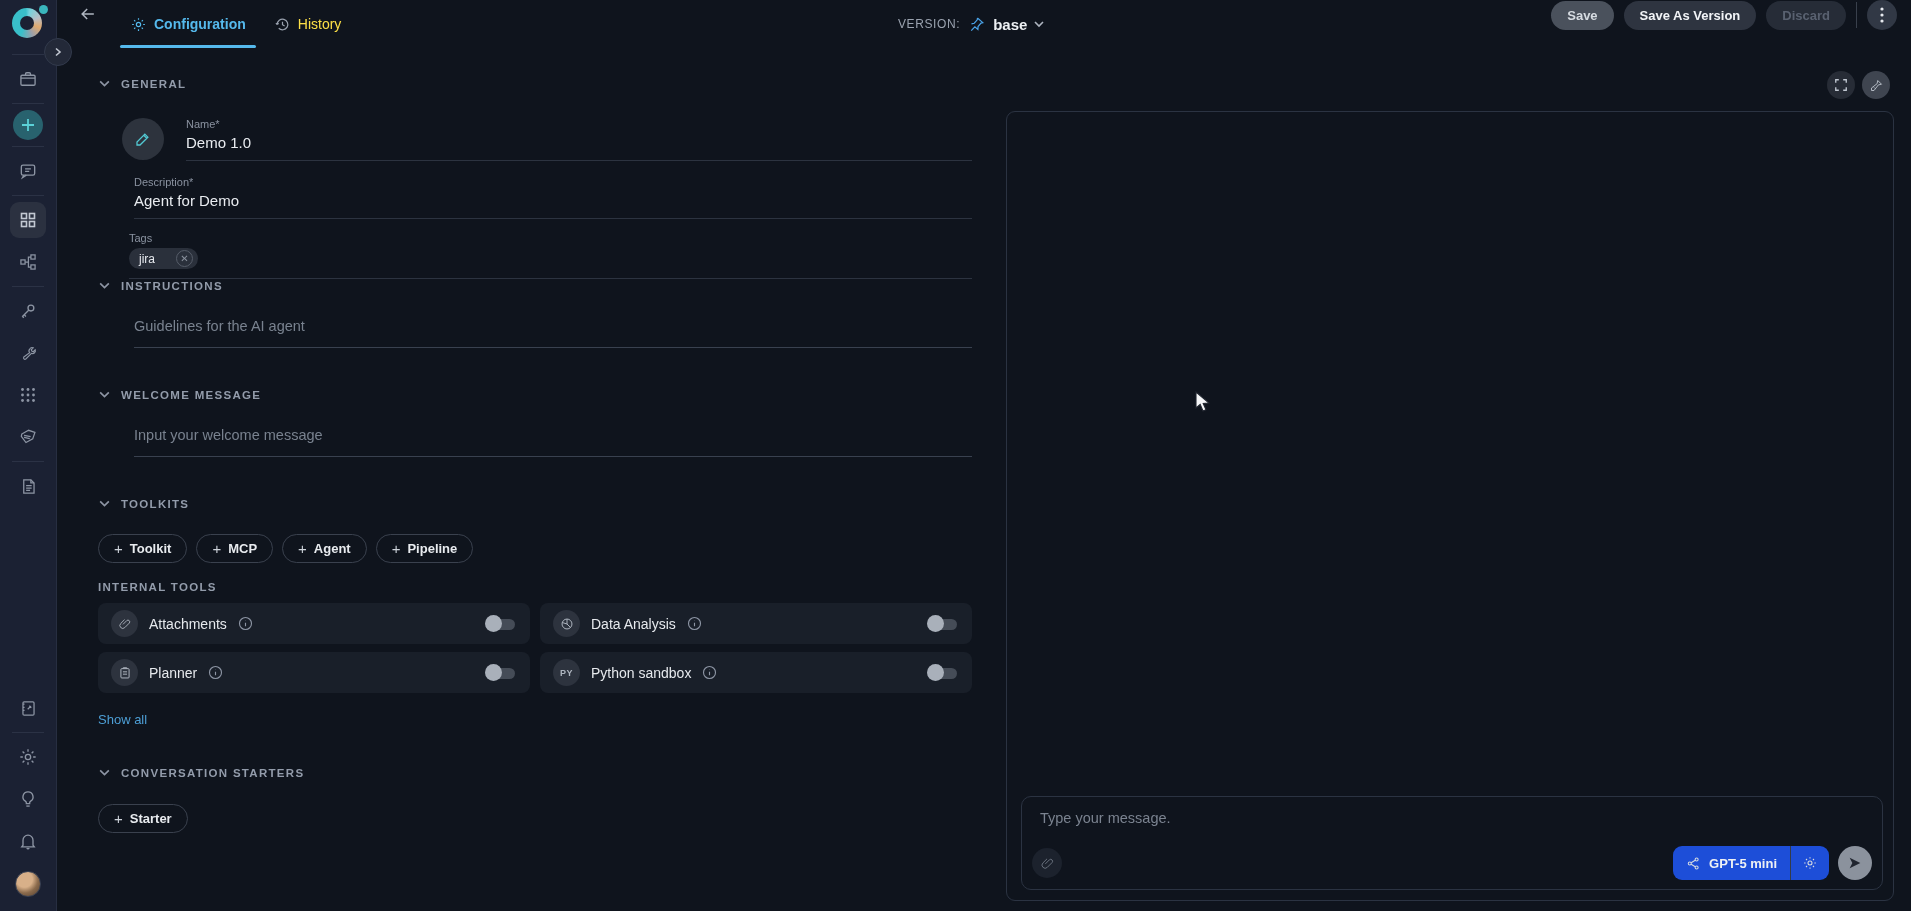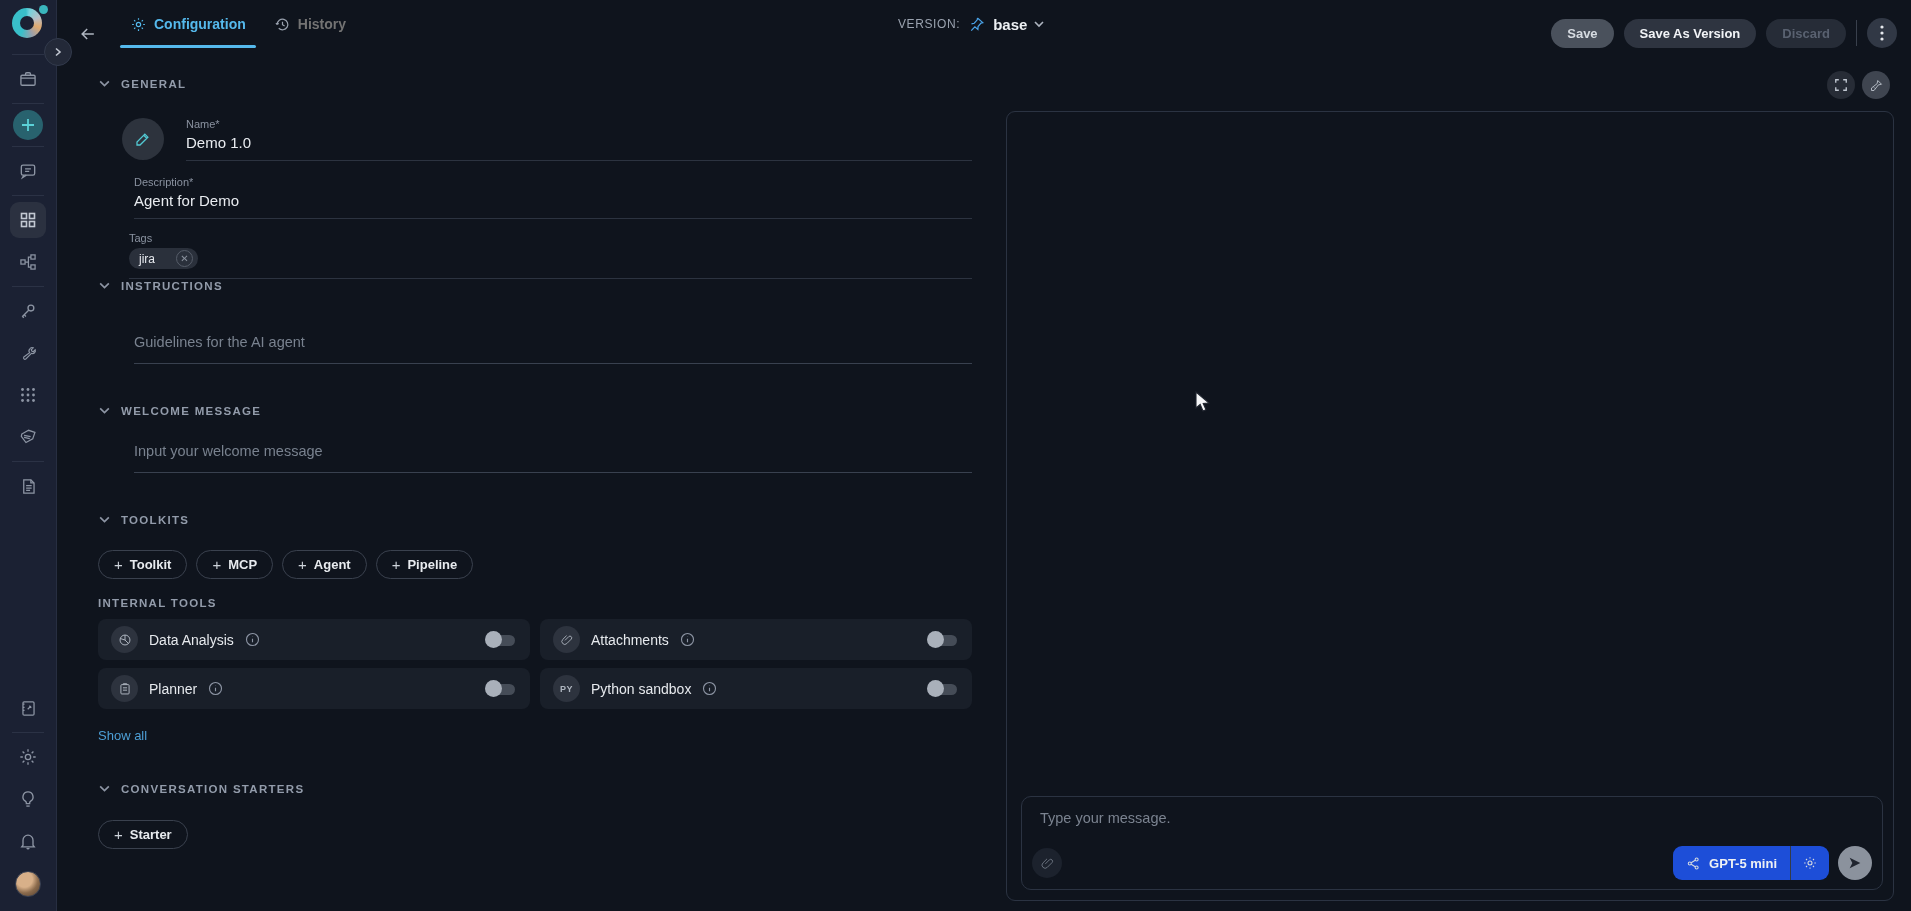--- a/index.html
+++ b/index.html
@@ -22,24 +22,24 @@
     background:#232938;border:1px solid #323a4c;display:flex;align-items:center;justify-content:center;z-index:6;cursor:pointer;}
   .sb-item{width:36px;height:36px;display:flex;align-items:center;justify-content:center;border-radius:9px;cursor:pointer;}
   .sb-item.active{background:#2b3140;}
   .sb-divider{width:32px;height:1px;background:#2b3245;margin:6px 0;}
   .sb-plus{width:30px;height:30px;border-radius:50%;background:#28626e;display:flex;align-items:center;justify-content:center;cursor:pointer;}
   .sb-bottom{margin-top:auto;display:flex;flex-direction:column;align-items:center;padding-bottom:14px;}
   .avatar-user{width:24px;height:24px;border-radius:50%;
     background:radial-gradient(circle at 35% 30%,#d8b089 0 35%,#8a6a4c 60%,#4e3b2c 100%);
     border:1px solid #3a4152;cursor:pointer;}
   
-  .header{position:absolute;left:56px;top:0;width:1855px;height:48px;display:flex;align-items:flex-end;}
+  .header{position:absolute;left:56px;top:0;width:1855px;height:48px;display:flex;align-items:flex-start;}
   .back-btn{margin-left:18px;width:28px;height:28px;display:flex;align-items:center;justify-content:center;cursor:pointer;}
   .tabs{display:flex;height:48px;margin-left:14px;}
-  .tab{display:flex;align-items:center;gap:7px;padding:0 14px;font-size:14px;color:#737373;cursor:pointer;position:relative;font-weight:bold;}
+  .tab{display:flex;align-items:center;gap:7px;padding:0 14px;font-size:14px;color:#fde047;cursor:pointer;position:relative;}
   .tab.active{color:#55b9ec;font-weight:600;}
   .tab.active::after{content:"";position:absolute;left:4px;right:4px;bottom:0;height:3px;background:#55b9ec;border-radius:2px;}
   .version-group{position:absolute;left:898px;top:0;height:48px;display:flex;align-items:center;gap:8px;}
   .version-label{font-size:12px;letter-spacing:.6px;color:#9aa2af;}
   .version-value{font-size:15px;color:#eef1f4;font-weight:600;cursor:pointer;display:flex;align-items:center;gap:6px;}
   .hdr-actions{margin-left:auto;display:flex;align-items:center;gap:10px;padding-right:14px;}
   .btn{border:none;border-radius:16px;height:29px;padding:0 16px;font-size:13px;font-weight:600;
     font-family:"Liberation Sans",sans-serif;cursor:pointer;}
   .btn-save{background:#4a515c;color:#d6dbe1;}
   .btn-savever{background:#2e3440;color:#f2f4f7;}
@@ -350,21 +350,21 @@
   </div>
 
   <div class="section-hdr" style="">
     <span>
       <svg width="13" height="13" viewBox="0 0 12 12" fill="none" stroke="#8d95a4" stroke-width="1.5">
           <path d="M2 4l4 4 4-4"></path>
         </svg>
     </span>
     <span class="section-title">INSTRUCTIONS</span>
   </div>
-  <div class="indent" style="margin-top:42px;">
+  <div class="indent" style="margin-top:26px;">
     <input class="ph-input" placeholder="Guidelines for the AI agent" style="">
   </div>
 
   <div class="section-hdr" style="margin-top:40px;">
     <span>
       <svg width="13" height="13" viewBox="0 0 12 12" fill="none" stroke="#8d95a4" stroke-width="1.5">
           <path d="M2 4l4 4 4-4"></path>
         </svg>
     </span>
     <span class="section-title">WELCOME MESSAGE</span>
@@ -400,45 +400,45 @@
       <span>Pipeline</span>
     </button>
   </div>
 
   <div class="section-title" style="margin-top:18px;">INTERNAL TOOLS</div>
 
   <div class="tools-grid">
     <div class="tool-card">
       <div class="tool-ico">
         <svg width="14" height="14" viewBox="0 0 24 24" fill="none" stroke="#aeb5bf" stroke-width="1.7">
-            <circle cx="12" cy="12" r="8.5"></circle>
-            <path d="M12 3.5V12l6 6M12 12l-8-2.5"></path>
-          </svg>
-      </div>
-      <span class="tool-label">Data Analysis</span>
+            <path d="M8 12.5l7.2-7.2a3.4 3.4 0 0 1 4.8 4.8l-8.5 8.5a5.5 5.5 0 0 1-7.8-7.8L11 3.5" transform="scale(0.9) translate(1.5,1.5)"></path>
+          </svg>
+      </div>
+      <span class="tool-label">Attachments</span>
       <span>
         <svg width="15" height="15" viewBox="0 0 16 16" fill="none" stroke="#8d95a4" stroke-width="1.2">
             <circle cx="8" cy="8" r="6.4"></circle>
             <path d="M8 7.2v3.6M8 4.8v.2"></path>
           </svg>
       </span>
       <span class="spacer"></span>
       <div class="toggle">
         <div class="track"></div>
           <div class="knob"></div>
       </div>
     </div>
 
     <div class="tool-card">
       <div class="tool-ico">
         <svg width="14" height="14" viewBox="0 0 24 24" fill="none" stroke="#aeb5bf" stroke-width="1.7">
-            <path d="M8 12.5l7.2-7.2a3.4 3.4 0 0 1 4.8 4.8l-8.5 8.5a5.5 5.5 0 0 1-7.8-7.8L11 3.5" transform="scale(0.9) translate(1.5,1.5)"></path>
-          </svg>
-      </div>
-      <span class="tool-label">Attachments</span>
+            <circle cx="12" cy="12" r="8.5"></circle>
+            <path d="M12 3.5V12l6 6M12 12l-8-2.5"></path>
+          </svg>
+      </div>
+      <span class="tool-label">Data Analysis</span>
       <span>
         <svg width="15" height="15" viewBox="0 0 16 16" fill="none" stroke="#8d95a4" stroke-width="1.2">
             <circle cx="8" cy="8" r="6.4"></circle>
             <path d="M8 7.2v3.6M8 4.8v.2"></path>
           </svg>
       </span>
       <span class="spacer"></span>
       <div class="toggle">
         <div class="track"></div>
           <div class="knob"></div>

